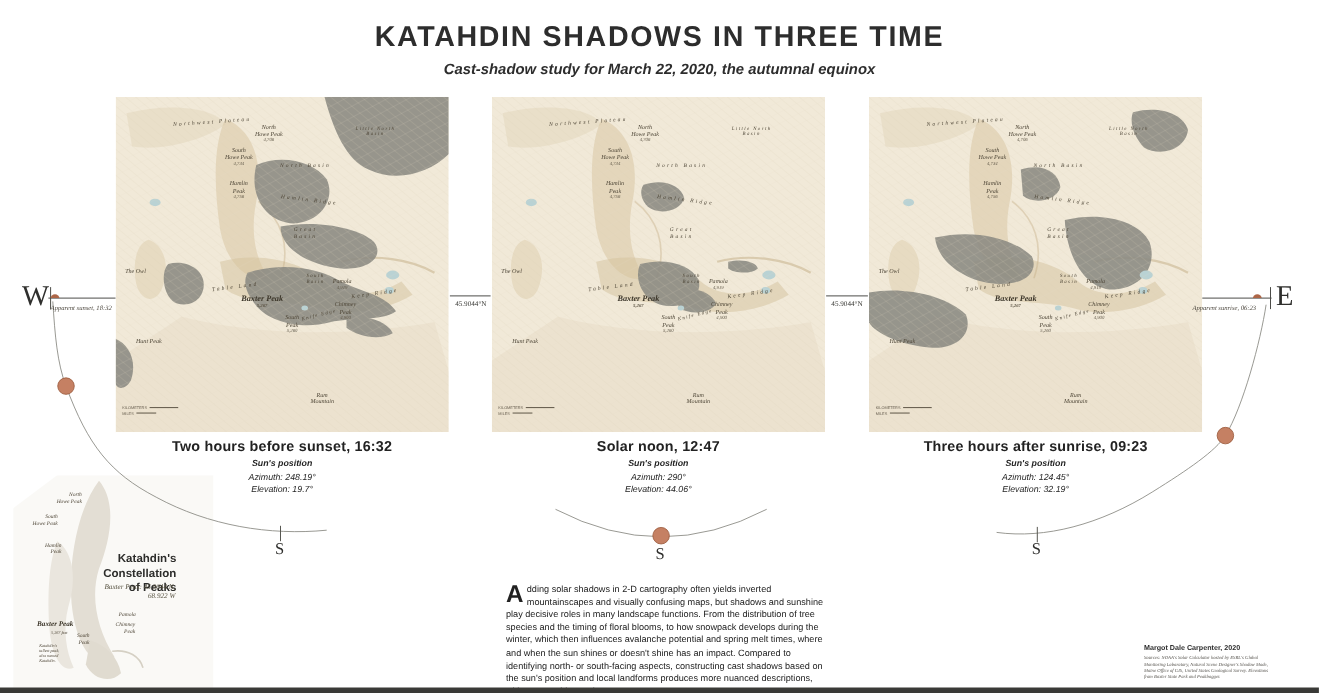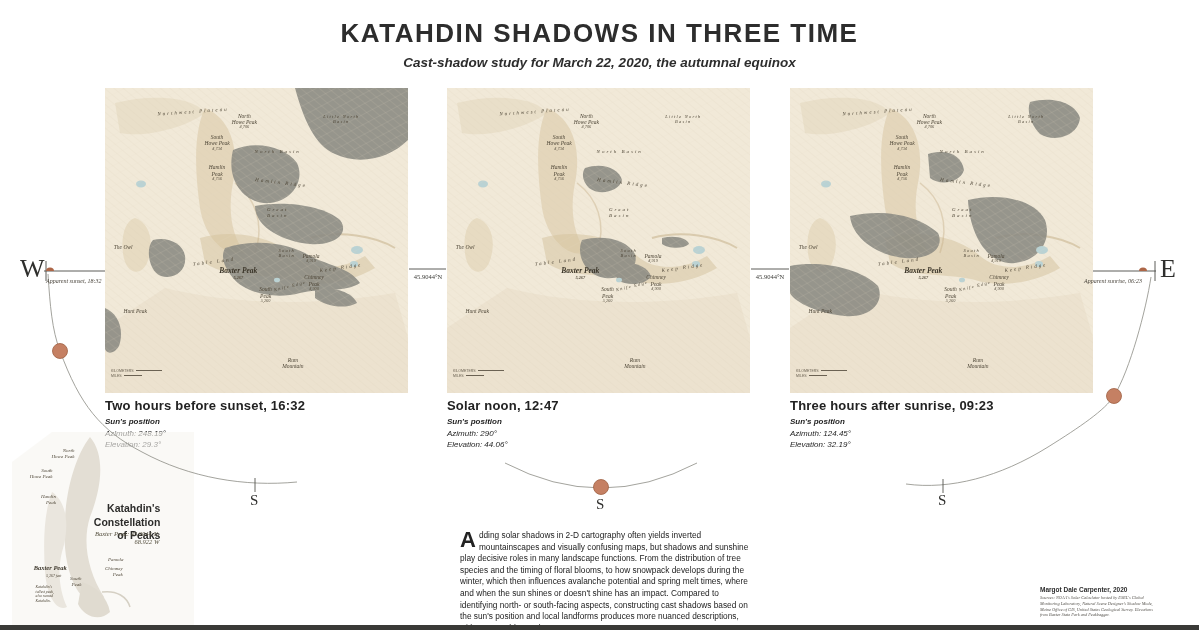--- a/index.html
+++ b/index.html
@@ -27,21 +27,21 @@
   .maplabel .sub{display:block;font-size:4.3px;color:#5d5545;}
   .maplabel .sub:empty{display:none;}
   .maplabel.spread .t{letter-spacing:2px;font-size:5px;}
   .maplabel.spread-sm .t{letter-spacing:1.3px;font-size:4.4px;}
   .maplabel.major{font-size:7.5px;font-weight:bold;color:#3c362a;}
   .scalebar{position:absolute;left:2%;top:92%;font-size:3.5px;color:#6b6253;line-height:1.5;}
   .sb-row{display:flex;align-items:center;gap:2px;}
   .sb-line{display:inline-block;width:26px;border-top:0.7px solid #6b6253;height:1px;}
   .sb-line.mi{width:18px;}
 
-  .caption{width:303px;margin-top:5px;}
+  .caption{width:303px;text-align:center;margin-top:5px;}
   .caption h3{margin:0;font-size:13px;font-weight:bold;letter-spacing:.2px;color:#222;}
   .sun-pos{margin-top:3px;font-size:8px;font-style:italic;line-height:1.45;color:#1f1f1f;}
   .sun-pos .lead{font-weight:bold;}
 
   
   .overlay{position:absolute;left:0;top:0;width:1199px;height:630px;z-index:5;pointer-events:none;}
   .serifl{position:absolute;font-family:"Liberation Serif","DejaVu Serif",serif;color:#2f2f2d;z-index:6;}
   .we{font-size:26px;}
   .sl{font-size:15px;}
   .horcap{position:absolute;font-family:"Liberation Serif","DejaVu Serif",serif;font-style:italic;
@@ -208,21 +208,21 @@
               <span class="sb-unit">MILES</span>
               <span class="sb-line mi"></span>
             </div>
           </div>
         </div>
         <div class="caption">
           <h3>Two hours before sunset, 16:32</h3>
           <div class="sun-pos">
             <span class="lead">Sun's position</span><br>
             <span>Azimuth: 248.19°</span><br>
-            <span>Elevation: 29.3°</span>
+            <span>Elevation: 19.7°</span>
           </div>
         </div>
       </div>
 
       <div class="panel">
         <div class="map">
           <svg class="terrain" viewBox="0 0 303 305" preserveAspectRatio="none">
             <use href="#terrain-base"></use>
             <use href="#shadows-noon"></use>
             <use href="#terrain-top"></use>

